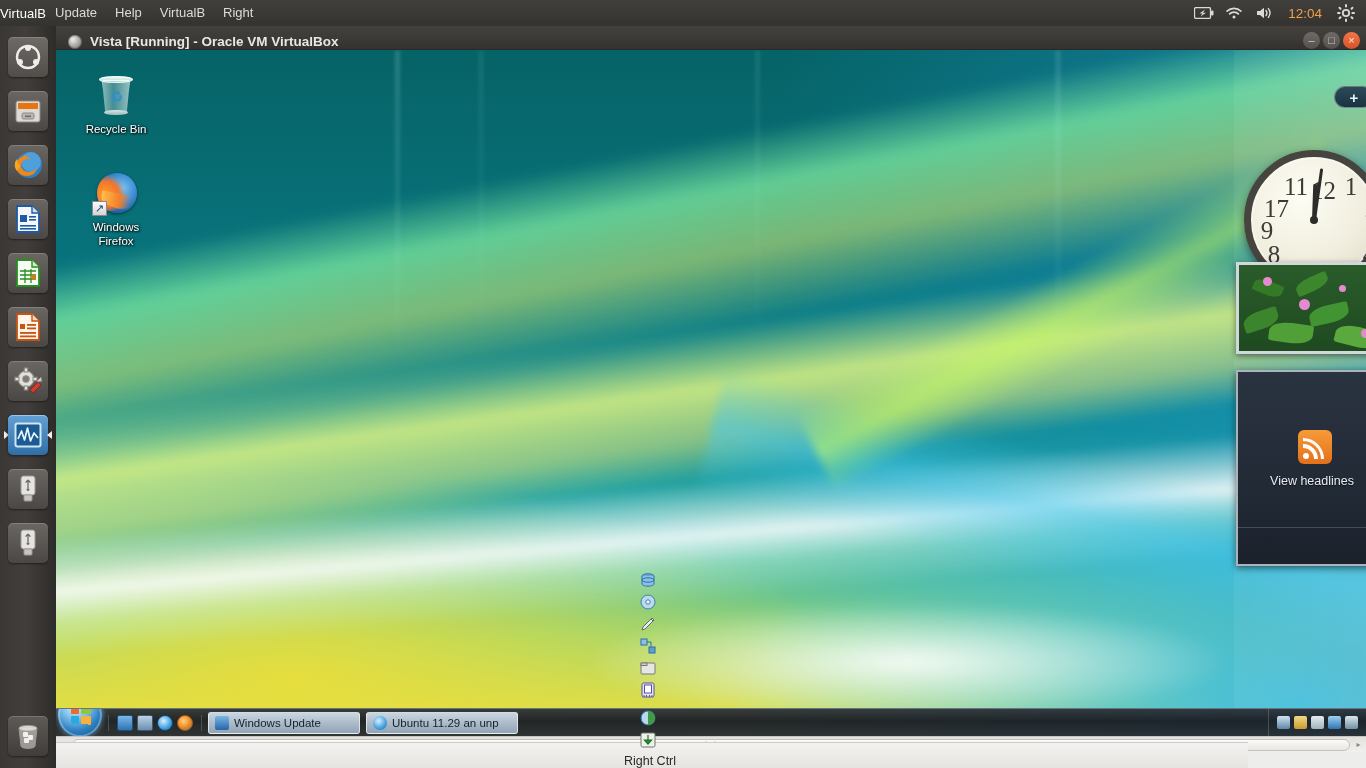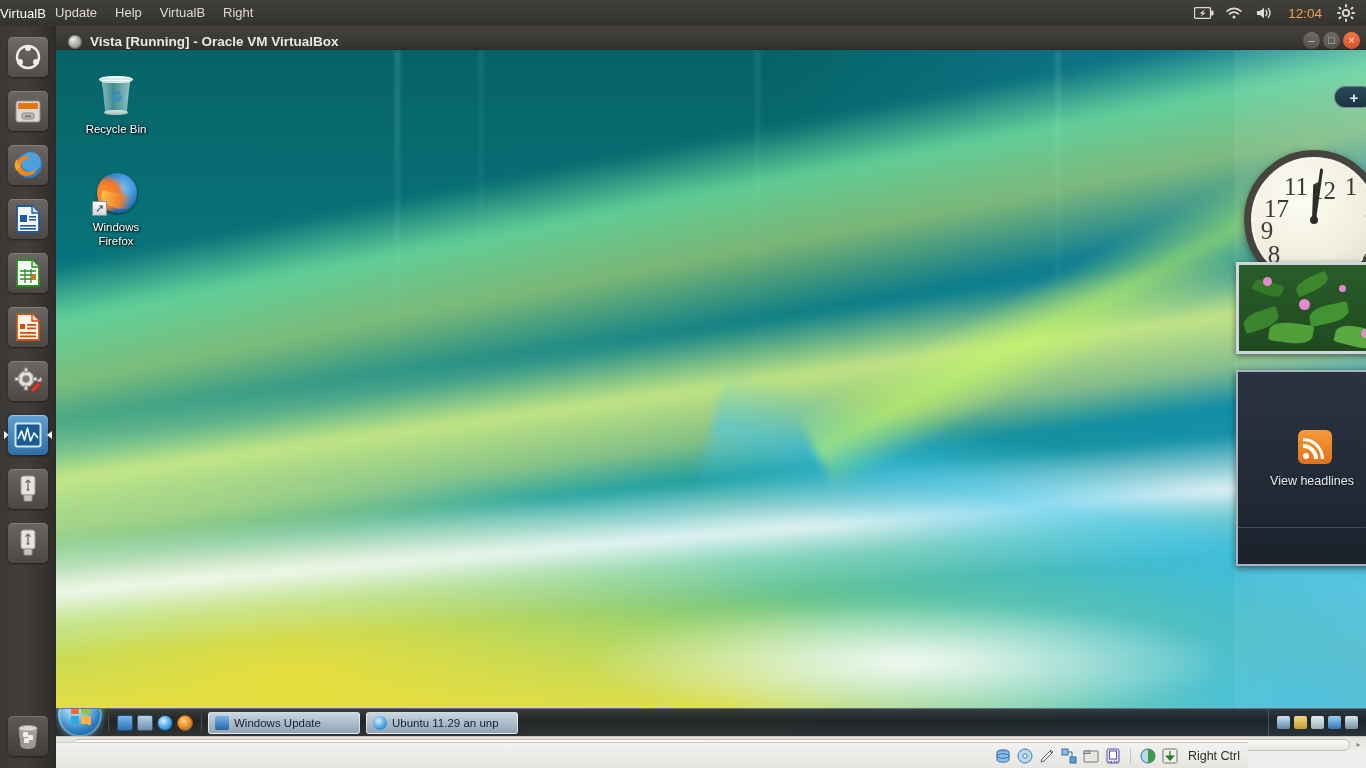--- a/index.html
+++ b/index.html
@@ -384,21 +384,21 @@
     display: flex; align-items: center; justify-content: center;
     color: #b0adaa; font-size: 8px; letter-spacing: 1px;
   }
 
   
   #vbox-status {
     position: absolute; left: 0; bottom: 0; width: 1192px; height: 26px;
     background: linear-gradient(to bottom, #f4f2f0, #e6e4e1);
     border-top: 1px solid #cecbc7;
     display: flex; align-items: center; justify-content: flex-end;
-    padding-right: 8px; gap: 6px;
+    padding-right: 8px; gap: 6px; flex-direction: column;
   }
   .st-ico {
     width: 16px; height: 16px; border-radius: 2px;
     display: flex; align-items: center; justify-content: center;
     font-size: 10px; line-height: 1;
   }
   .st-sep { width: 1px; height: 14px; background: #c3c0bc; margin: 0 3px; }
   #host-key {
     font-size: 12.5px; color: #2a2a28; margin-left: 4px; white-space: nowrap;
   }

